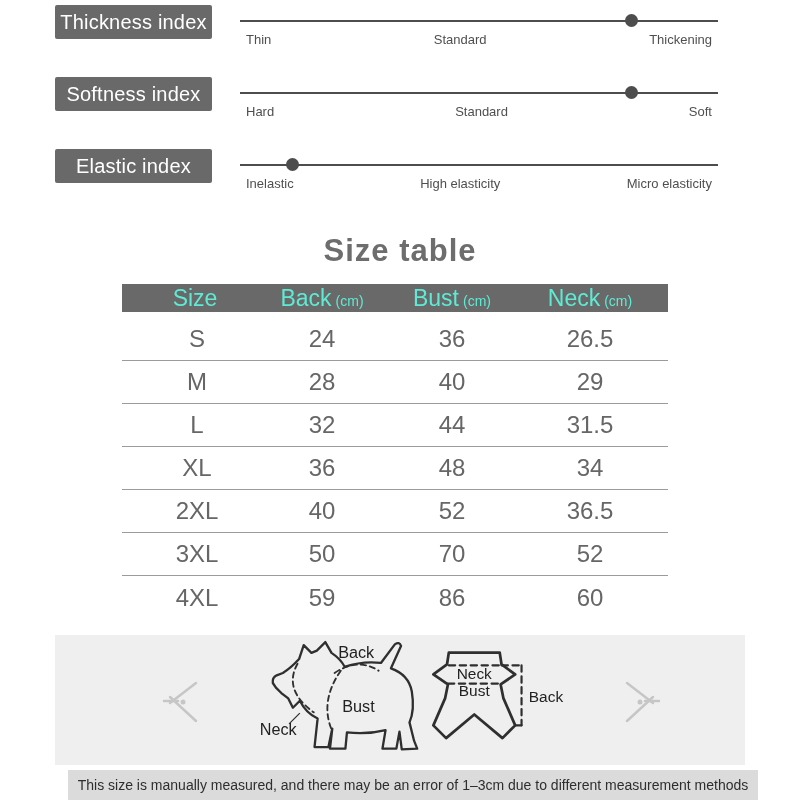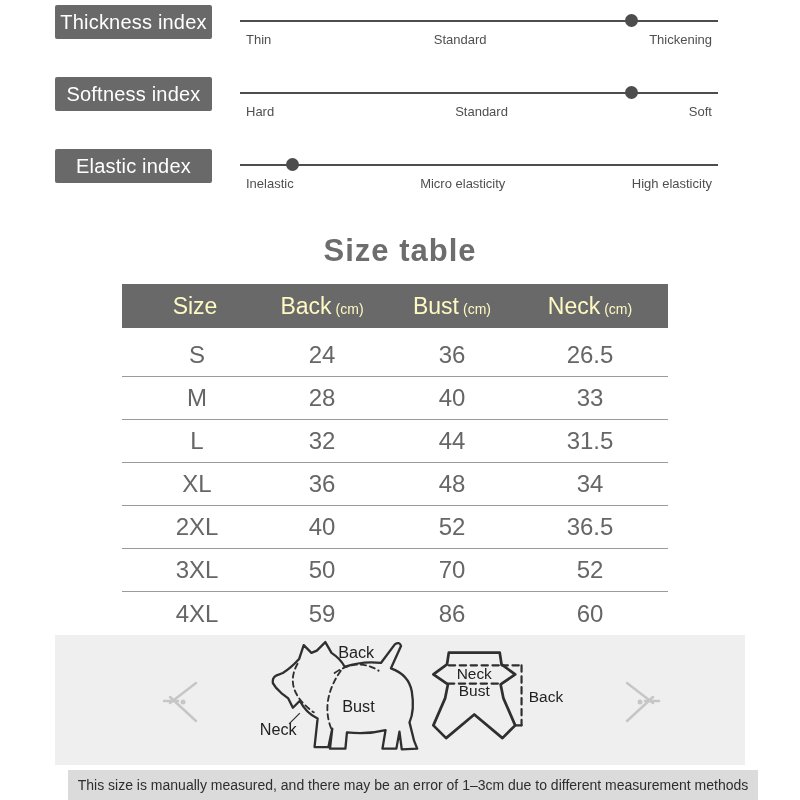--- a/index.html
+++ b/index.html
@@ -19,21 +19,21 @@
                border-radius:50%; background:#4d4d4d; }
   .scale-labels { position:absolute; left:240px; top:27px; width:478px;
                   display:flex; justify-content:space-between;
                   color:#4f4f4f; font-size:13px; padding:0 6px; }
 
   
   .size-title { position:absolute; top:233px; left:0; width:800px; text-align:center;
                 font-size:31px; font-weight:bold; color:#6d6d6d; letter-spacing:1px; }
   .size-table { position:absolute; left:122px; top:284px; width:546px; }
   .thead { display:grid; grid-template-columns:150px 100px 160px 136px;
-           background:#696969; color:#fef9c3; height:44px; align-items:center; }
+           background:#696969; color:#5eead4; height:28px; align-items:center; }
   .thead .cell { text-align:center; font-size:23px; }
   .unit { font-size:14px; margin-left:4px; }
   .tbody { margin-top:6px; }
   .trow { display:grid; grid-template-columns:150px 100px 160px 136px; height:43px;
           align-items:center; border-bottom:1px solid #9b9b9b; color:#666; font-size:24px; }
   .trow:last-child { border-bottom:none; }
   .trow .cell { text-align:center; }
   .c4 { padding-right:20px; }
 
   
@@ -92,22 +92,22 @@
   <div class="index-row" style="top:149px">
     <div class="index-label-box">
       <span>Elastic index</span>
     </div>
     <div class="scale">
       <div class="scale-line"></div>
       <div class="scale-dot" style="left: 11%;"></div>
     </div>
     <div class="scale-labels">
       <span>Inelastic</span>
+      <span>High elasticity</span>
       <span>Micro elasticity</span>
-      <span>High elasticity</span>
     </div>
   </div>
 
   <div class="size-title">Size table</div>
 
   <div class="size-table">
     <div class="thead">
       <div class="cell">
         <span>Size</span><span class="unit"></span>
       </div>
@@ -125,21 +125,21 @@
       <div class="trow">
         <div class="cell">S</div>
         <div class="cell">24</div>
         <div class="cell">36</div>
         <div class="cell c4">26.5</div>
       </div>
       <div class="trow">
         <div class="cell">M</div>
         <div class="cell">28</div>
         <div class="cell">40</div>
-        <div class="cell c4">33</div>
+        <div class="cell c4">29</div>
       </div>
       <div class="trow">
         <div class="cell">L</div>
         <div class="cell">32</div>
         <div class="cell">44</div>
         <div class="cell c4">31.5</div>
       </div>
       <div class="trow">
         <div class="cell">XL</div>
         <div class="cell">36</div>

